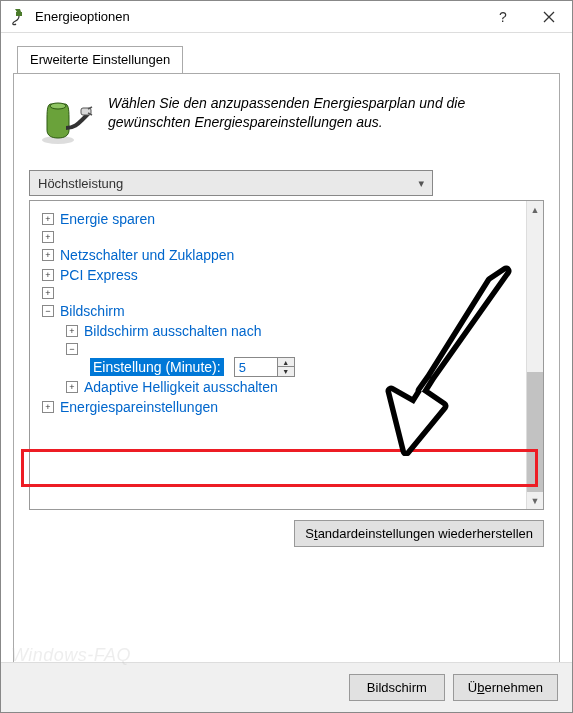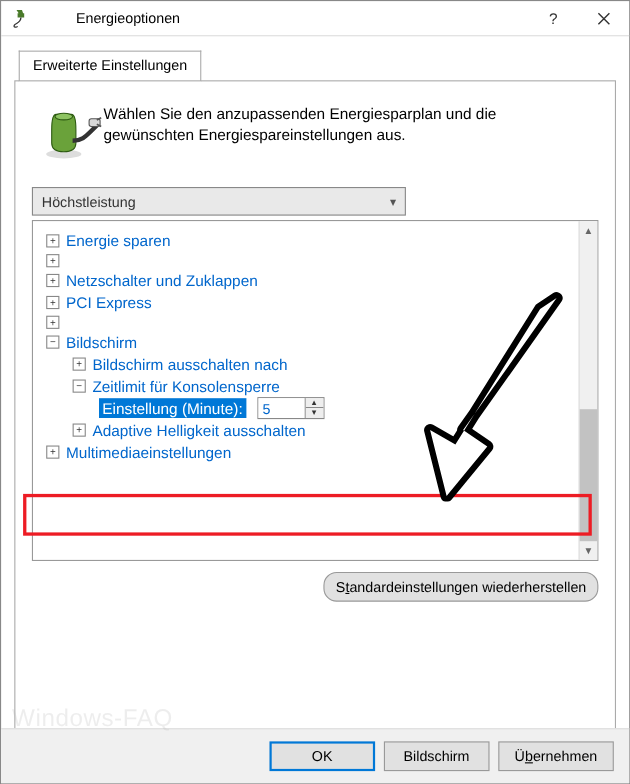--- a/index.html
+++ b/index.html
@@ -1,28 +1,28 @@
 <!DOCTYPE html>
 <html><head>
 <meta charset="utf-8">
 <style>
   * { box-sizing: border-box; }
   body { margin: 0; font-family: "Segoe UI", Tahoma, sans-serif; font-size: 13px; background: #fff; color: #000; }
   .window { width: 573px; height: 713px; border: 1px solid #888; background: #fff; position: relative; }
   .titlebar { height: 32px; display: flex; align-items: center; padding: 0 0 0 8px; border-bottom: 1px solid #ddd; }
-  .titlebar .title { flex: 1; font-size: 13px; margin-left: 34px; }
+  .titlebar .title { flex: 1; font-size: 13px; }
   .titlebar .tbtn { width: 46px; height: 30px; display: flex; align-items: center; justify-content: center; font-size: 14px; color: #333; }
   .client { padding: 12px 12px; }
   .tabstrip { display: flex; margin-left: 4px; }
   .tab { border: 1px solid #aaa; border-bottom: 1px solid #fff; background: #fff; padding: 5px 12px 6px; font-size: 13px; position: relative; top: 1px; text-align: right; }
   .tabpage { border: 1px solid #aaa; padding: 14px 12px 12px; height: 596px; position: relative; }
-  .intro { display: flex; padding: 6px 12px 14px 12px; }
+  .intro { display: flex; gap: 14px; padding: 6px 12px 14px 12px; font-style: italic; }
   .intro-icon { width: 56px; height: 56px; flex: none; }
   .intro-text { font-size: 14px; line-height: 1.35; }
-  .combo { width: 340px; height: 26px; border: 1px solid #888; background: #e9e9e9; display: flex; align-items: center; justify-content: space-between; padding: 0 8px; margin: 6px 0 4px 3px; font-size: 13px; color: #333; }
+  .combo { width: 404px; height: 26px; border: 1px solid #888; background: #e9e9e9; display: flex; align-items: center; justify-content: space-between; padding: 0 8px; margin: 6px 0 4px 3px; font-size: 13px; color: #333; }
   .combo .chev { font-size: 11px; color: #555; }
   .treebox { border: 1px solid #999; height: 310px; margin: 4px 3px 10px 3px; display: flex; background: #fff; position: relative; }
   .tree { flex: 1; overflow: hidden; padding: 8px 6px; font-size: 14px; color: #0066cc; }
   .node { display: flex; align-items: center; gap: 6px; padding: 2px 0; white-space: nowrap; }
   .sq { width: 12px; height: 12px; border: 1px solid #888; display: inline-flex; align-items: center; justify-content: center; font-size: 9px; line-height: 1; color: #333; background: #fff; flex: none; }
   .lvl0 { padding-left: 6px; }
   .lvl1 { padding-left: 30px; }
   .node-setting { display: flex; align-items: center; gap: 6px; padding-left: 54px; }
   .hl { background: #0078d7; color: #fff; padding: 1px 3px; }
   .spinner { display: inline-flex; align-items: stretch; border: 1px solid #888; height: 20px; margin-left: 4px; }
@@ -33,21 +33,21 @@
   .scrollbar { width: 17px; background: #f0f0f0; border-left: 1px solid #ddd; display:flex; flex-direction:column; }
   .sbtn { height: 17px; display:flex; align-items:center; justify-content:center; font-size:9px; color:#666; }
   .thumb { flex: none; background: #c2c2c2; margin: 0; }
   .trackfill { flex: 1; }
   .restore { display:flex; justify-content:flex-end; margin: 0 3px 4px 0; }
   .btn { border: 1px solid #999; background: #e1e1e1; padding: 5px 14px; font-size: 13px; min-width: 96px; text-align:center; }
   .btn.primary { border: 2px solid #0078d7; padding: 4px 13px; }
   .footer { position:absolute; bottom:0; left:0; right:0; height:50px; border-top:1px solid #ddd; display:flex; justify-content:flex-end; align-items:center; gap:8px; padding: 0 14px; background:#f0f0f0; }
   .redbox { position:absolute; border: 3px solid #ed1c24; left: 20px; right: 34px; top: 448px; height: 38px; pointer-events:none; }
   .arrow-overlay { position:absolute; left: 350px; top: 255px; width: 170px; height: 200px; pointer-events:none; }
-  .watermark { position:absolute; left: 10px; bottom: 46px; color:#bbb; font-size:22px; letter-spacing: 0.5px; opacity: 0.25; pointer-events:none;}
+  .watermark { position:absolute; left: 10px; bottom: 46px; color:#bbb; font-size:18px; font-style: italic; letter-spacing: 0.5px; opacity: 0.25; pointer-events:none;}
   .u { text-decoration: underline; text-decoration-skip-ink: none; }
 </style>
 </head>
 <body>
 
 <div class="window">
 
   <div class="titlebar">
     <span style="width:20px;height:20px;margin-right:6px;">
       <svg viewBox="0 0 20 20">
@@ -113,61 +113,59 @@
           <div class="node lvl0">
               <span class="sq">−</span>
               <span>Bildschirm</span>
             </div>
           <div class="node lvl1">
               <span class="sq">+</span>
               <span>Bildschirm ausschalten nach</span>
             </div>
           <div class="node lvl1">
               <span class="sq">−</span>
-              <span>Zeitlimit für Konsolensperre</span>
             </div>
 
           <div class="node-setting">
             <span class="hl">Einstellung (Minute):</span>
             <span class="spinner">
               <input value="5" style="">
               <span class="spinbtns">
                 <div>▲</div>
                 <div>▼</div>
               </span>
             </span>
           </div>
           <div class="node lvl1">
               <span class="sq">+</span>
               <span>Adaptive Helligkeit ausschalten</span>
             </div>
           <div class="node lvl0">
               <span class="sq">+</span>
-              <span>Multimediaeinstellungen</span>
+              <span>Energiespareinstellungen</span>
             </div>
         </div>
         <div class="scrollbar">
           <div class="sbtn">▲</div>
           <div class="trackfill"></div>
           <div class="thumb" style="height:120px;"></div>
           <div class="sbtn">▼</div>
         </div>
       </div>
 
       <div class="restore">
-        <div class="btn" style="min-width:auto;padding:5px 10px;border-radius:12px;">
+        <div class="btn" style="min-width:auto;padding:5px 10px;">
           <span>S</span><span class="u">t</span><span>andardeinstellungen wiederherstellen</span>
         </div>
       </div>
 
     </div>
   </div>
 
   <div class="footer">
-    <div class="btn primary">OK</div>
     <div class="btn">Bildschirm</div>
     <div class="btn">
       <span>Ü</span><span class="u">b</span><span>ernehmen</span>
     </div>
   </div>
 
   <div class="redbox"></div>
   <div class="arrow-overlay">
     <svg viewBox="0 0 170 200">
       <g>

